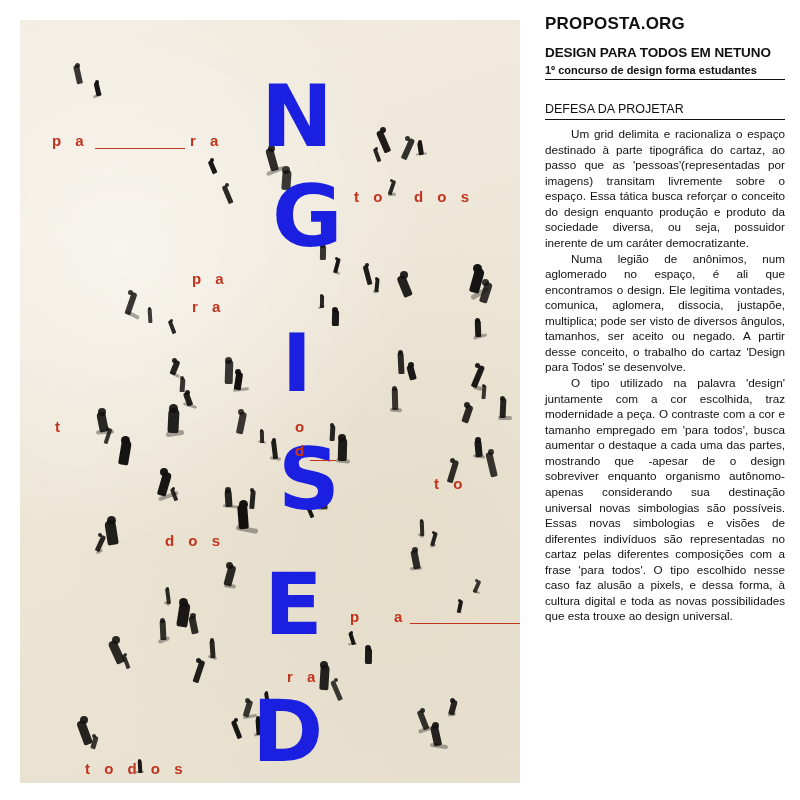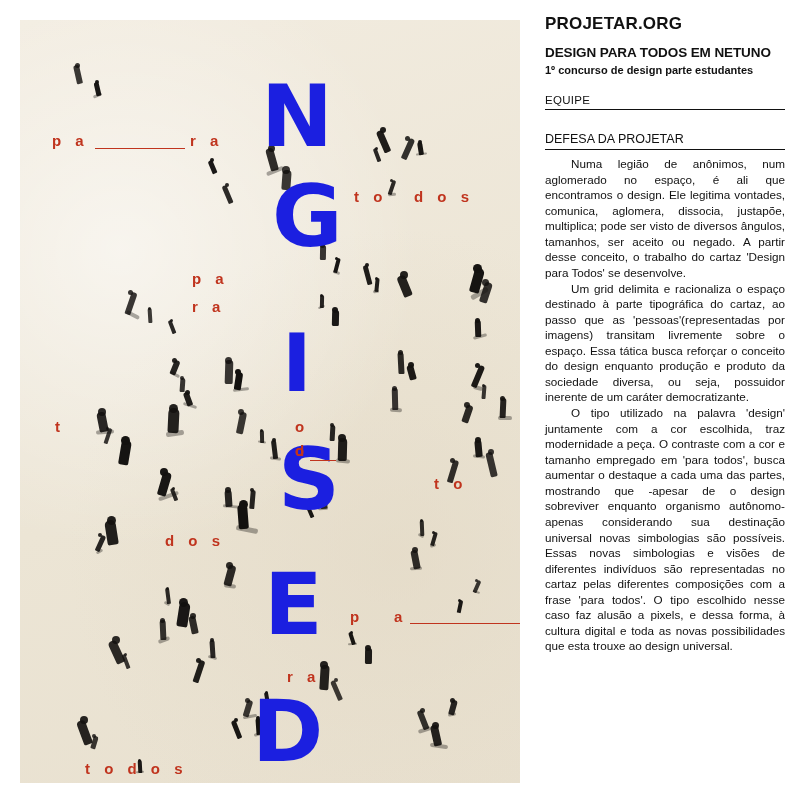--- a/index.html
+++ b/index.html
@@ -391,30 +391,29 @@
         <div class="red-text" style="left: 374px; top: 588px;">a</div>
         <div class="red-text" style="left: 267px; top: 648px;">r a</div>
         <div class="red-text" style="left: 65px; top: 740px;">t o d o s</div>
         <div class="red-line" style="left: 75px; top: 128px; width: 90px;"></div>
         <div class="red-line" style="left: 290px; top: 440px; width: 26px;"></div>
         <div class="red-line" style="left: 390px; top: 603px; width: 112px;"></div>
       </div>
   </div>
 
   <div class="right">
-    <div class="brand">PROJETAR.ORG</div>
+    <div class="brand">PROPOSTA.ORG</div>
     <div class="subtitle">DESIGN PARA TODOS EM NETUNO</div>
-    <div class="subtitle2">1º concurso de design parte estudantes</div>
-
-    <div class="section-label">EQUIPE</div>
+    <div class="subtitle2">1º concurso de design forma estudantes</div>
+
     <div class="rule"></div>
 
     <div class="defesa-label">DEFESA DA PROJETAR</div>
     <div class="rule"></div>
 
     <div class="body-text" id="defesa-body">
+        <p>Um grid delimita e racionaliza o espaço destinado à parte tipográfica do cartaz, ao passo que as 'pessoas'(representadas por imagens) transitam livremente sobre o espaço. Essa tática busca reforçar o conceito do design enquanto produção e produto da sociedade diversa, ou seja, possuidor inerente de um caráter democratizante.</p>
         <p>Numa legião de anônimos, num aglomerado no espaço, é ali que encontramos o design. Ele legitima vontades, comunica, aglomera, dissocia, justapõe, multiplica; pode ser visto de diversos ângulos, tamanhos, ser aceito ou negado. A partir desse conceito, o trabalho do cartaz 'Design para Todos' se desenvolve.</p>
-        <p>Um grid delimita e racionaliza o espaço destinado à parte tipográfica do cartaz, ao passo que as 'pessoas'(representadas por imagens) transitam livremente sobre o espaço. Essa tática busca reforçar o conceito do design enquanto produção e produto da sociedade diversa, ou seja, possuidor inerente de um caráter democratizante.</p>
         <p>O tipo utilizado na palavra 'design' juntamente com a cor escolhida, traz modernidade a peça. O contraste com a cor e tamanho empregado em 'para todos', busca aumentar o destaque a cada uma das partes, mostrando que -apesar de o design sobreviver enquanto organismo autônomo- apenas considerando sua destinação universal novas simbologias são possíveis. Essas novas simbologias e visões de diferentes indivíduos são representadas no cartaz pelas diferentes composições com a frase 'para todos'. O tipo escolhido nesse caso faz alusão a pixels, e dessa forma, à cultura digital e toda as novas possibilidades que esta trouxe ao design universal.</p>
       </div>
   </div>
 
 </div>
 
 </body></html>

